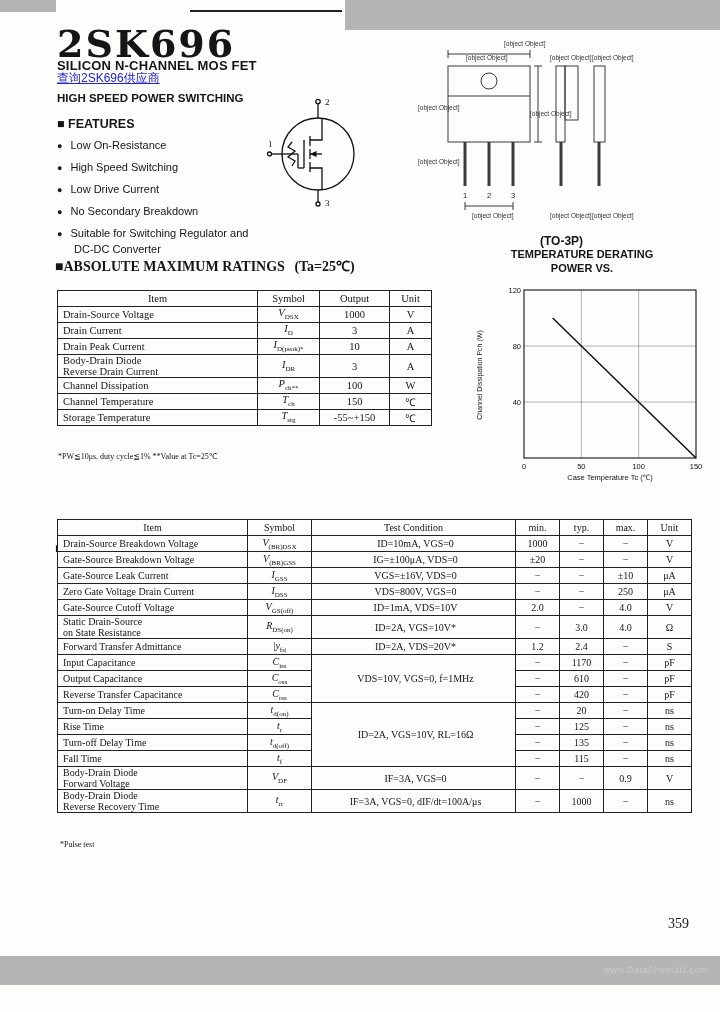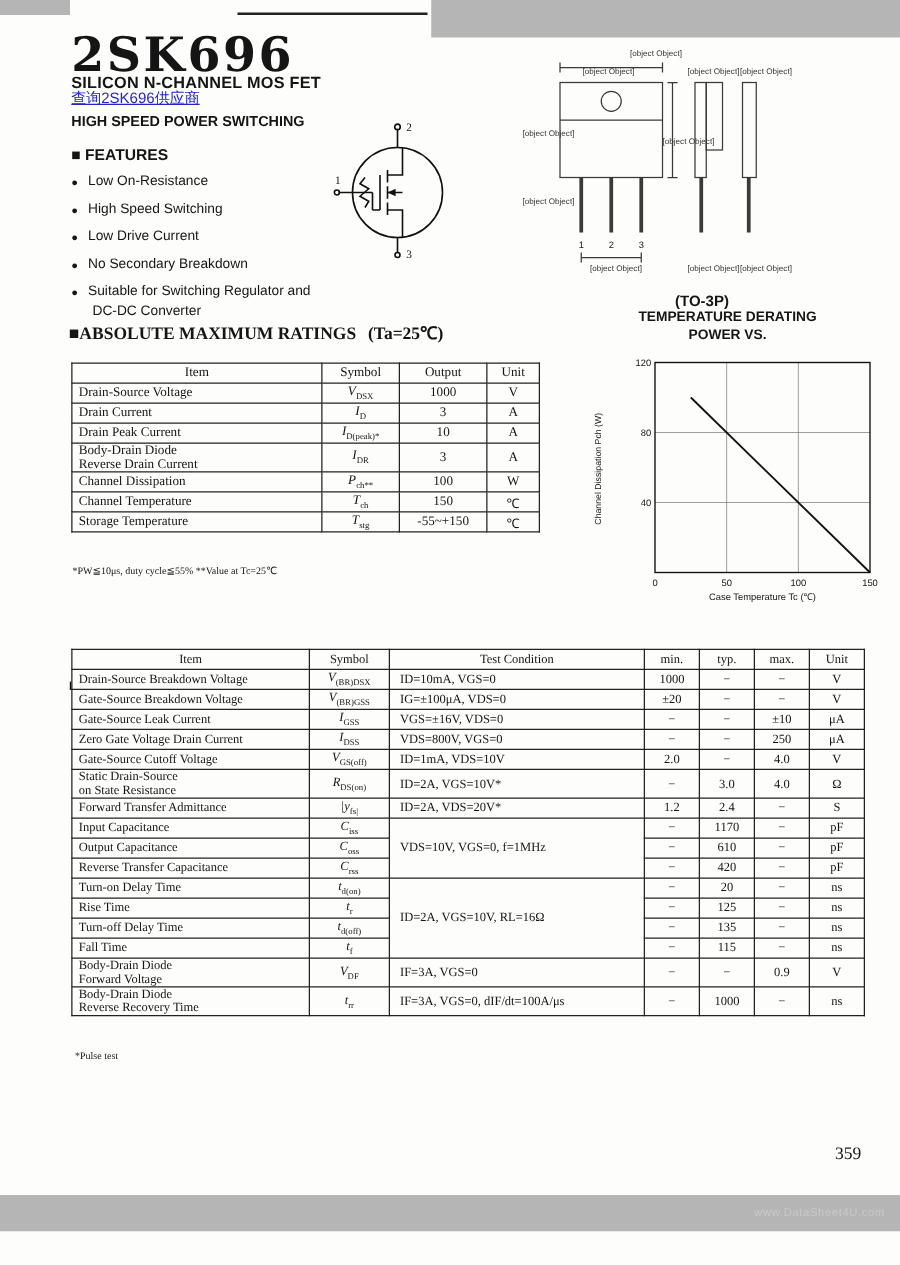--- a/index.html
+++ b/index.html
@@ -40,21 +40,21 @@
   .pkgname{position:absolute;left:122px;top:194px;font-family:"Liberation Sans",sans-serif;
            font-weight:bold;font-size:12px;}
   .sect-title{position:absolute;font-weight:bold;font-size:14px;font-family:"Liberation Serif",serif;}
   .sect-title .cond{font-weight:bold;margin-left:6px;}
   table{border-collapse:collapse;background:#fdfdfc;}
   td,th{border:1px solid #222;padding:0 4px;height:15px;font-weight:normal;}
   .amr{position:absolute;left:57px;top:290px;font-size:10.5px;table-layout:fixed;}
   .ec{position:absolute;left:57px;top:519px;font-size:10px;table-layout:fixed;}
   .item{text-align:left;padding-left:5px;}
   .sym,.val,.unit,.num{text-align:center;}
-  .cond-c{text-align:left;padding-left:8px;}
+  .cond-c{text-align:center;padding-left:8px;}
   th{}
   .sym i{font-style:italic;}
   sub{font-size:7px;}
   .fn{position:absolute;font-size:8px;font-family:"Liberation Serif",serif;}
   .chart-title{position:absolute;left:462px;top:247px;width:240px;text-align:center;
                font-family:"Liberation Sans",sans-serif;font-weight:bold;font-size:11px;line-height:14px;}
   .chart-wrap{position:absolute;left:462px;top:282px;width:250px;height:212px;}
   #chart-svg{position:absolute;left:26px;top:0;}
   .grid{stroke:#666;stroke-width:.5;}
   .frame{fill:none;stroke:#111;stroke-width:1.1;}
@@ -242,21 +242,21 @@
         <td class="unit">℃</td>
       </tr>
       <tr>
         <td class="item">Storage Temperature</td>
         <td class="sym"><i>T</i><sub>stg</sub></td>
         <td class="val">-55~+150</td>
         <td class="unit">℃</td>
       </tr>
     </tbody>
   </table>
-  <div class="fn" style="left:58px;top:452px;">*PW≦10μs, duty cycle≦55%      **Value at Tc=25℃</div>
+  <div class="fn" style="left:58px;top:452px;">*PW≦10μs, duty cycle≦1%      **Value at Tc=25℃</div>
 
   <div class="chart-title">
     <div>TEMPERATURE DERATING</div>
     <div>POWER VS.</div>
   </div>
   <div class="chart-wrap">
     <div class="ylab">Channel Dissipation Pch (W)</div>
     <svg id="chart-svg" width="220" height="198">
         <line class="grid" x1="93.33333333333333" y1="8" x2="93.33333333333333" y2="176"></line>
         <line class="grid" x1="150.66666666666666" y1="8" x2="150.66666666666666" y2="176"></line>

